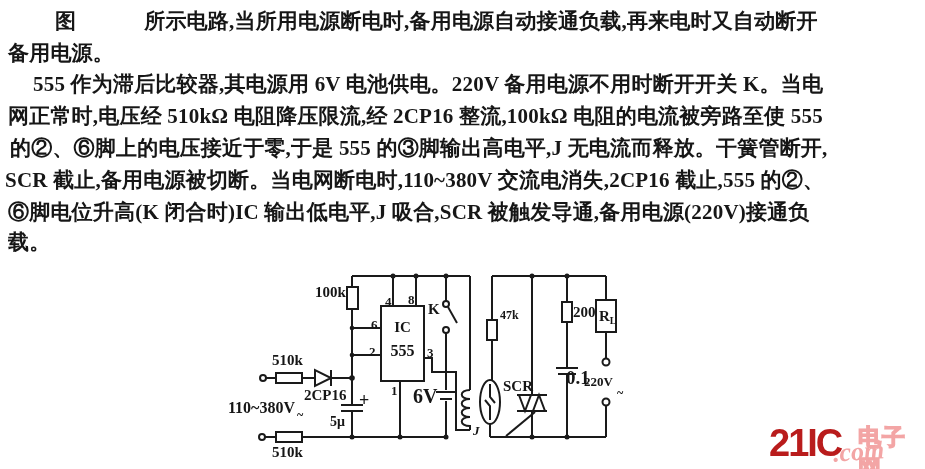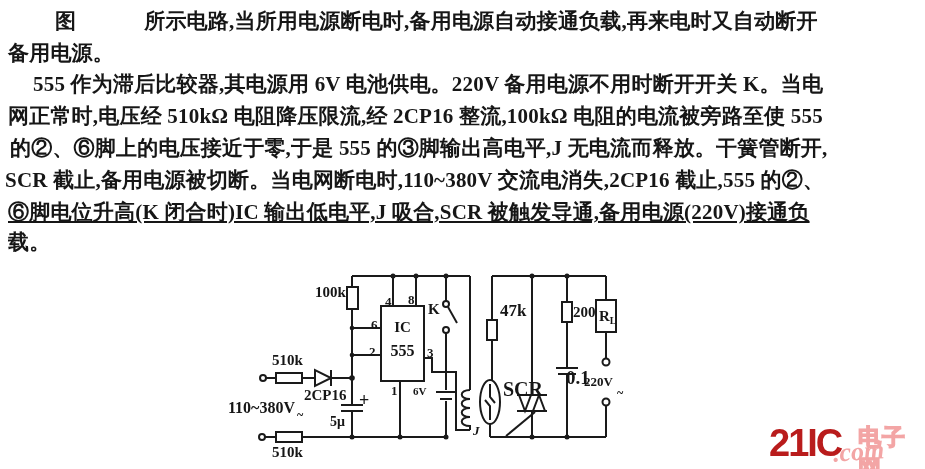--- a/index.html
+++ b/index.html
@@ -9,21 +9,21 @@
   
   .ln{position:absolute;white-space:nowrap;font-size:21px;font-weight:700;
       letter-spacing:.2px;line-height:26px;}
   .l1{left:55px;top:8px;}
   .l1 .fig-gap{margin-left:68px;}
   .l2{left:8px;top:40px;}
   .l3{left:33px;top:71px;}
   .l4{left:8px;top:103px;}
   .l5{left:10px;top:135px;}
   .l6{left:5px;top:167px;}
-  .l7{left:8px;top:199px;text-decoration:underline;}
+  .l7{left:8px;top:199px;}
   .l8{left:8px;top:229px;}
   
   .schem{position:absolute;left:0;top:0;width:925px;height:469px;}
   .schem path,.schem rect,.schem ellipse,.schem polygon,.schem line{
       stroke:#1a1a1a;fill:none;stroke-width:2;}
   .schem circle.dot{fill:#1a1a1a;stroke:none;}
   .schem circle.term{fill:#ffffff;stroke:#1a1a1a;stroke-width:2;}
   .lbl{position:absolute;white-space:nowrap;font-weight:700;color:#161616;
        line-height:1;font-family:"Liberation Serif","DejaVu Serif",serif;}
   .sub{font-size:10px;vertical-align:-3px;}
@@ -182,24 +182,24 @@
     <span class="lbl" style="left:391px;top:384px;font-size:13px">1</span>
     <span class="lbl" style="left:381px;top:320px;width:43px;text-align:center;font-size:15px">IC</span>
     <span class="lbl" style="left:381px;top:343px;width:43px;text-align:center;font-size:16px">555</span>
     <span class="lbl" style="left:428px;top:302px;font-size:15px">K</span>
     <span class="lbl" style="left:272px;top:353px;font-size:15px">510k</span>
     <span class="lbl" style="left:304px;top:388px;font-size:15px">2CP16</span>
     <span class="lbl" style="left:228px;top:400px;font-size:16px">110~380V</span>
     <span class="lbl" style="left:297px;top:409px;font-size:12px">~</span>
     <span class="lbl" style="left:359px;top:391px;font-size:18px">+</span>
     <span class="lbl" style="left:330px;top:415px;font-size:14px">5μ</span>
-    <span class="lbl" style="left:413px;top:386px;font-size:11px">6V</span>
+    <span class="lbl" style="left:413px;top:386px;font-size:20px">6V</span>
     <span class="lbl" style="left:272px;top:445px;font-size:15px">510k</span>
-    <span class="lbl" style="left:500px;top:302px;font-size:17px">47k</span>
-    <span class="lbl" style="left:503px;top:379px;font-size:20px">SCR</span>
+    <span class="lbl" style="left:500px;top:309px;font-size:12px">47k</span>
+    <span class="lbl" style="left:503px;top:379px;font-size:15px">SCR</span>
     <span class="lbl" style="left:473px;top:424px;font-size:13px;font-style:italic">J</span>
     <span class="lbl" style="left:573px;top:305px;font-size:15px">200</span>
     <span class="lbl" style="left:566px;top:368px;font-size:19px">0.1</span>
     <span class="lbl" style="left:599px;top:309px;font-size:15px"><span>R</span><span class="sub">L</span></span>
     <span class="lbl" style="left:584px;top:375px;font-size:13px">220V</span>
     <span class="lbl" style="left:617px;top:387px;font-size:12px">~</span>
   </div>
 
   <div>
     <span class="wm-brand">21IC</span>

